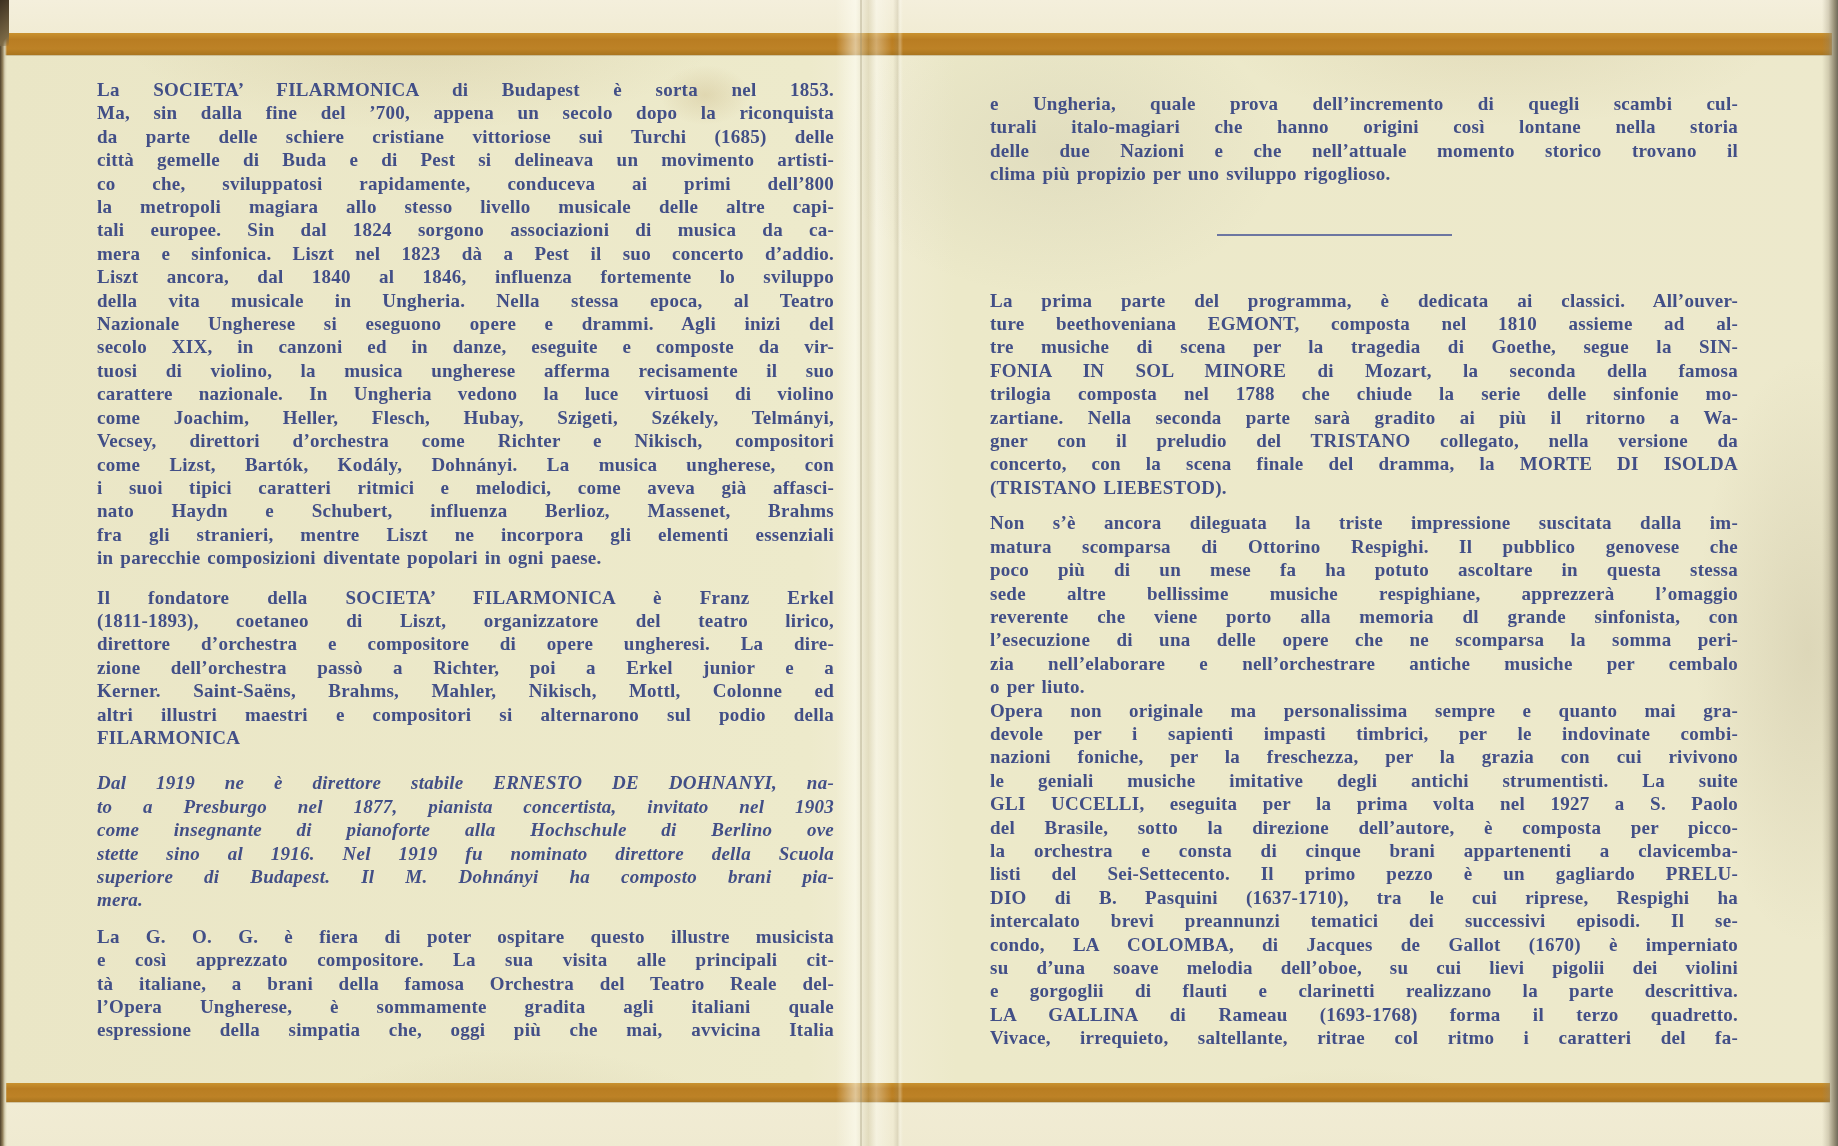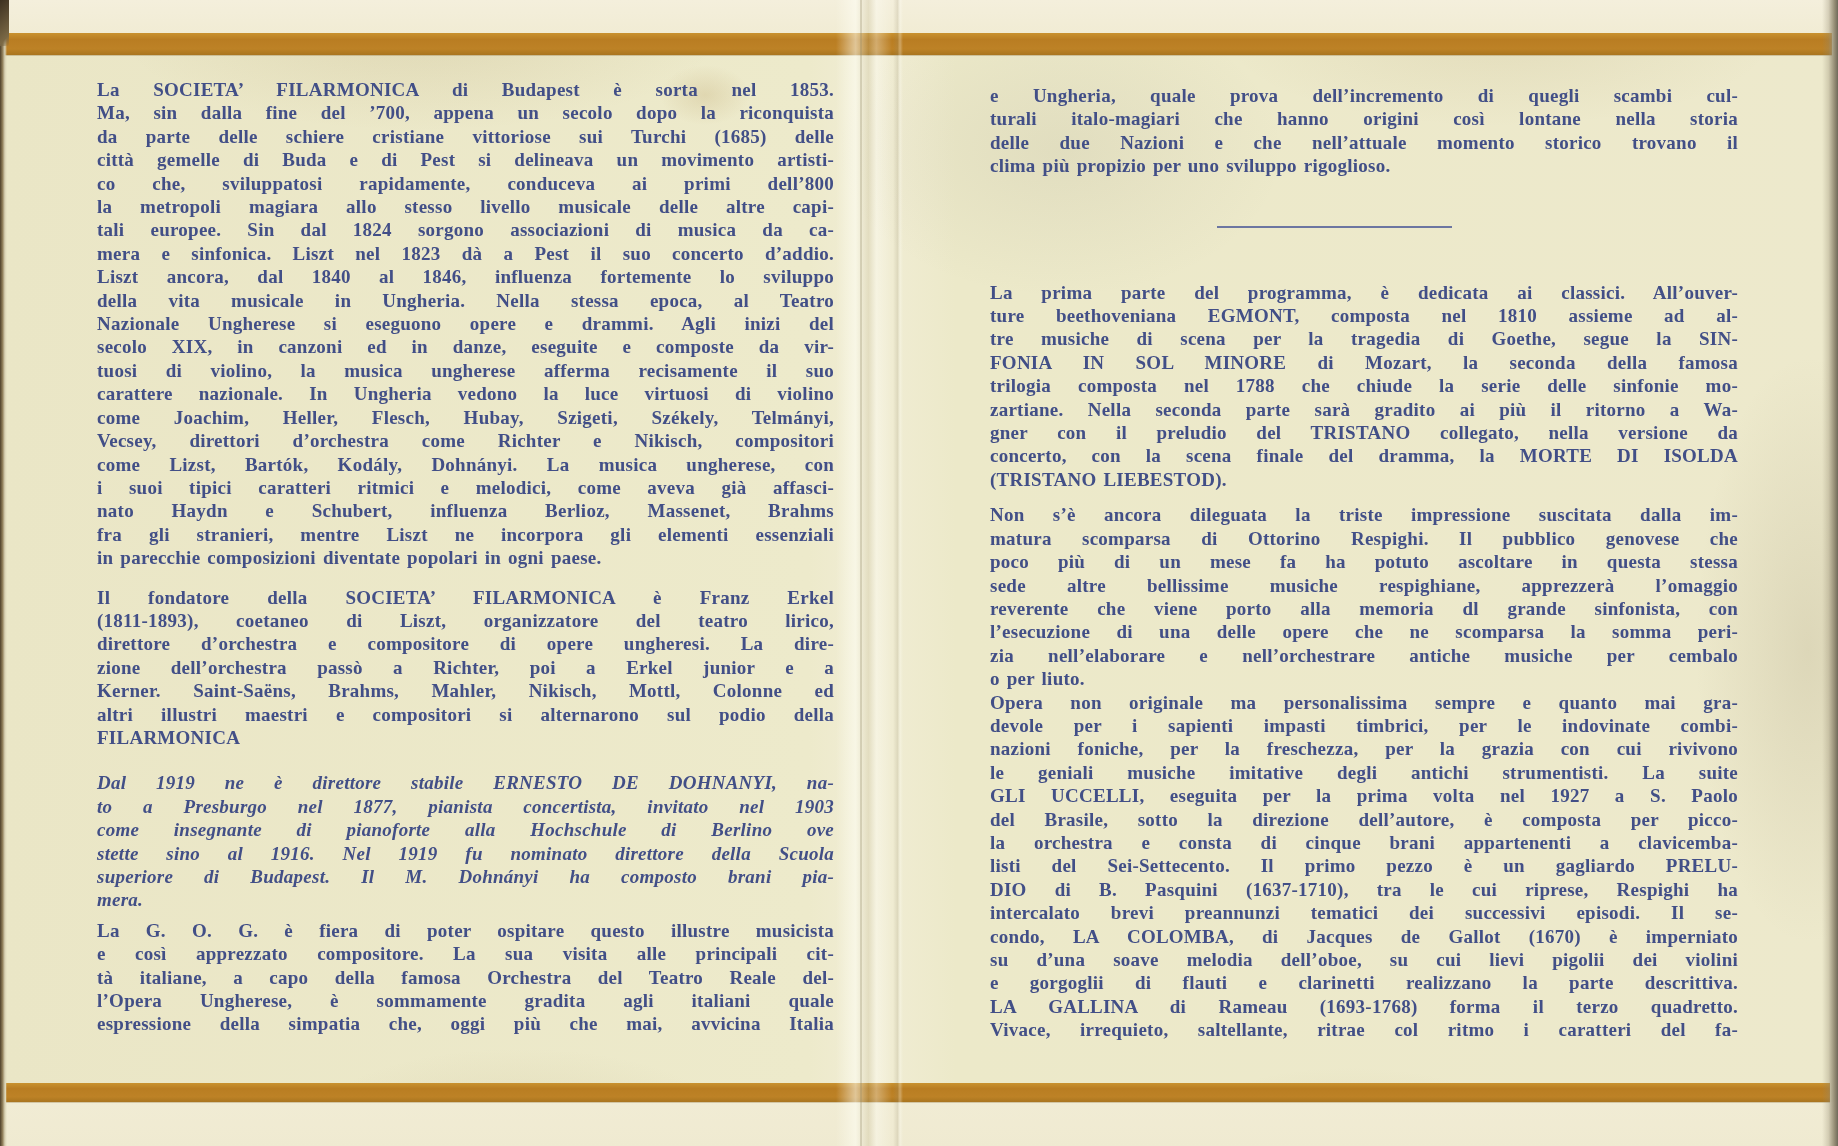--- a/index.html
+++ b/index.html
@@ -34,27 +34,27 @@
     background:linear-gradient(to right,rgba(0,0,0,0),rgba(150,140,108,0.20) 45%,rgba(255,255,248,0.30) 70%,rgba(0,0,0,0));}
   
   .edge-left{position:absolute;left:0;top:0;width:7px;height:100%;
     background:linear-gradient(to right,#4e402a,#8d7c58 35%,#d9d2b4 70%,rgba(0,0,0,0));}
   .edge-right{position:absolute;left:1822px;top:0;width:16px;height:100%;
     background:linear-gradient(to right,rgba(0,0,0,0),rgba(146,136,110,0.30) 40%,#968e76 78%,#6f6a5a 100%);}
   .corner-dark{position:absolute;left:0;top:0;width:9px;height:46px;background:linear-gradient(135deg,#3d3120,#7a6845 80%,rgba(0,0,0,0));}
   
   .col{position:absolute;color:#424f87;font-size:19px;font-weight:700;line-height:23.4px;letter-spacing:0.25px;word-spacing:2px;}
   .col-left{left:97px;top:78px;width:737px;}
-  .col-right{left:990px;top:84px;width:748px;}
+  .col-right{left:990px;top:92px;width:748px;}
   .line{text-align:justify;text-align-last:justify;white-space:nowrap;}
   .para:not(.jl) .line:last-child{text-align-last:left;}
   
   .col-left .para + .para{margin-top:16px;}
   .col-left .para:nth-child(3){margin-top:22px;font-style:italic;}
-  .col-left .para:nth-child(4){margin-top:7px;}
+  .col-left .para:nth-child(4){margin-top:13px;}
   
   .right-bottom .para + .para{margin-top:12px;}
   .right-bottom .para:nth-child(3){margin-top:0;}
   
   .divider{width:235px;height:2px;background:#56629a;margin:48px auto 53px;transform:translateX(-30px);opacity:0.85;}
 </style>
 </head>
 <body>
 
 <div class="scan">
@@ -105,21 +105,21 @@
         <div class="line">Dal 1919 ne è direttore stabile ERNESTO DE DOHNANYI, na-</div>
         <div class="line">to a Presburgo nel 1877, pianista concertista, invitato nel 1903</div>
         <div class="line">come insegnante di pianoforte alla Hochschule di Berlino ove</div>
         <div class="line">stette sino al 1916. Nel 1919 fu nominato direttore della Scuola</div>
         <div class="line">superiore di Budapest. Il M. Dohnányi ha composto brani pia-</div>
         <div class="line">mera.</div>
       </div>
       <div class="para jl">
         <div class="line">La G. O. G. è fiera di poter ospitare questo illustre musicista</div>
         <div class="line">e così apprezzato compositore. La sua visita alle principali cit-</div>
-        <div class="line">tà italiane, a capo della famosa Orchestra del Teatro Reale del-</div>
+        <div class="line">tà italiane, a brani della famosa Orchestra del Teatro Reale del-</div>
         <div class="line">l’Opera Ungherese, è sommamente gradita agli italiani quale</div>
         <div class="line">espressione della simpatia che, oggi più che mai, avvicina Italia</div>
       </div>
     </div>
 
   <div class="col col-right">
     <div id="right-top">
         <div class="para">
           <div class="line">e Ungheria, quale prova dell’incremento di quegli scambi cul-</div>
           <div class="line">turali italo-magiari che hanno origini così lontane nella storia</div>

